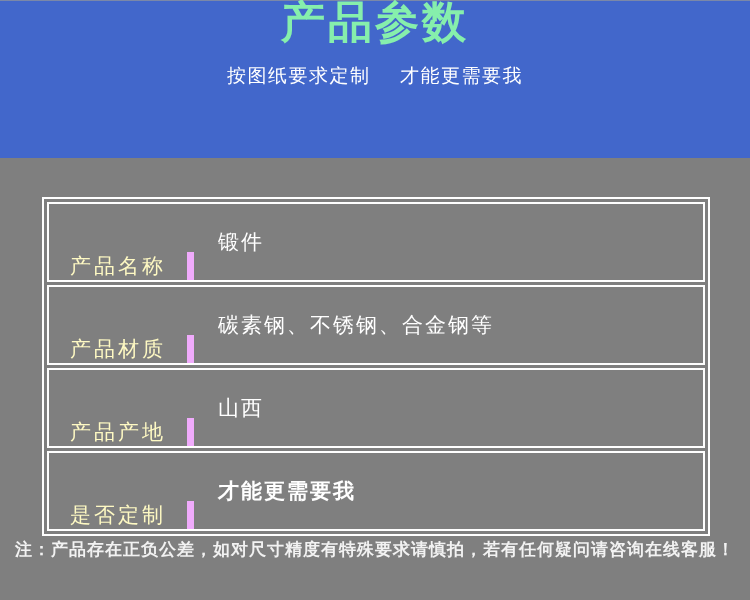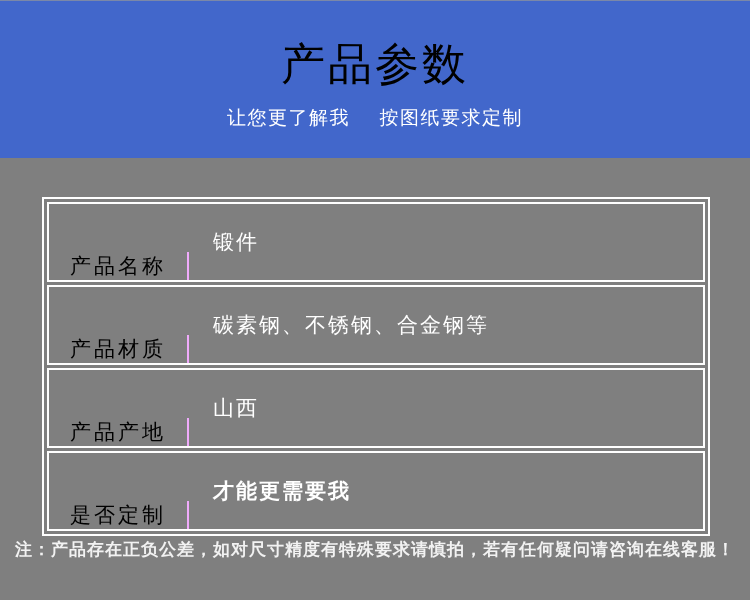--- a/index.html
+++ b/index.html
@@ -13,24 +13,23 @@
 
   
   .banner {
     position: absolute; left: 0; top: 0;
     width: 750px; height: 158px;
     background: #4267cb;
     display: flex; flex-direction: column; align-items: center;
     box-shadow: inset 0 1px 0 #7b88a8;
   }
   .banner-title {
-    margin-top: 42px;
-    color: #000000;
+    color: #86efac;
     font-size: 44px;
-    font-weight: normal;
+    font-weight: bold;
     letter-spacing: 3px;
     line-height: 1;
   }
   .banner-subtitle {
     margin-top: 22px;
     color: #ffffff;
     font-size: 19px;
     letter-spacing: 1.5px;
     word-spacing: 8px;
     line-height: 1;
@@ -48,23 +47,23 @@
   .prow {
     display: flex;
     border: 2px solid #ffffff;
     margin-bottom: 3px;
     min-height: 37px;
   }
   .prow:last-child { margin-bottom: 0; }
   .prow .cell-label {
     flex: 0 0 138px;
     width: 138px;
-    border-right: 2px solid #f0abfc;
+    border-right: 7px solid #f0abfc;
     display: flex; align-items: center; justify-content: center;
-    color: #000000;
+    color: #fef9c3;
     font-size: 21px;
     letter-spacing: 3px;
     margin-top: 48px;
   }
   .prow .cell-value {
     flex: 1;
     display: flex; align-items: center;
     padding: 4px 10px 4px 24px;
     color: #ffffff;
     font-size: 21px;
@@ -84,21 +83,21 @@
     font-size: 17px;
     font-weight: 600;
     letter-spacing: 1px;
   }
 </style>
 </head>
 <body>
 
 <div class="banner">
   <div class="banner-title">产品参数</div>
-  <div class="banner-subtitle">让您更了解我  按图纸要求定制</div>
+  <div class="banner-subtitle">按图纸要求定制  才能更需要我</div>
 </div>
 
 <div class="param-table">
     <div class="prow">
       <div class="cell-label">产品名称</div>
       <div class="cell-value">锻件</div>
     </div>
     <div class="prow">
       <div class="cell-label">产品材质</div>
       <div class="cell-value">碳素钢、不锈钢、合金钢等</div>

